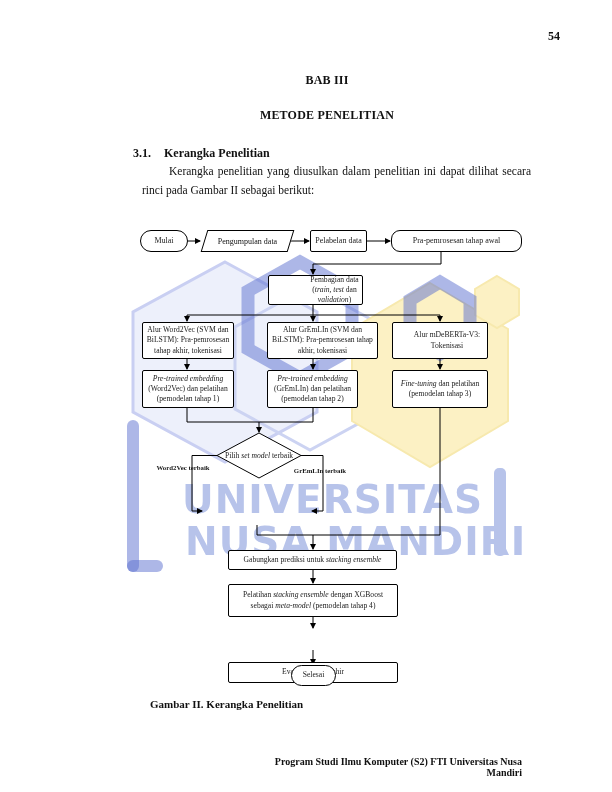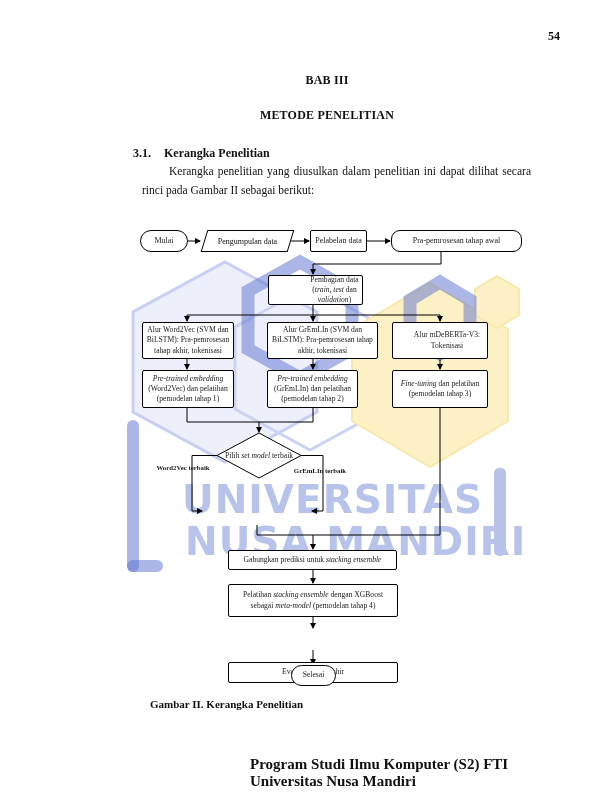--- a/index.html
+++ b/index.html
@@ -7,21 +7,21 @@
         font-family:"Liberation Serif",serif;color:#111;}
 
   
   .pagenum{position:absolute;left:548px;top:29px;width:30px;font-size:12px;font-weight:bold;text-align:left;}
   .h-center{position:absolute;left:133px;width:388px;text-align:center;font-weight:bold;font-size:12px;letter-spacing:.2px;}
   .section-head{position:absolute;left:133px;top:146px;font-weight:bold;font-size:12px;}
   .section-head .num{margin-right:13px;}
   .body-par{position:absolute;left:132px;top:162px;width:389px;font-size:11.5px;line-height:19px;
             text-align:justify;text-indent:27px;margin-left:10px;}
   .caption{position:absolute;left:150px;top:698px;width:350px;font-weight:bold;font-size:11px;}
-  .footer{position:absolute;left:250px;top:756px;width:272px;text-align:left;font-weight:bold;font-size:15px;}
+  .footer{position:absolute;left:250px;top:756px;width:272px;text-align:right;font-weight:bold;font-size:10px;}
 
   
   .wm-svg{position:absolute;left:0;top:0;z-index:1;}
   .wm-text{position:absolute;z-index:2;font-family:"DejaVu Sans",sans-serif;font-weight:700;
            color:#b7c3ea;white-space:nowrap;letter-spacing:1px;}
   .hex-lav{fill:#edf0fb;stroke:#c9cff2;stroke-width:3;}
   .hex-lav-o{fill:none;stroke:#ccd3f2;stroke-width:3;}
   .hex-yel{fill:#fcf1c4;stroke:#f7e9ae;stroke-width:2;}
   .hex-blue{fill:none;stroke:#5b6fd0;stroke-width:13;opacity:.5;}
   .bar-blue{fill:#5b6fd0;opacity:.5;}

